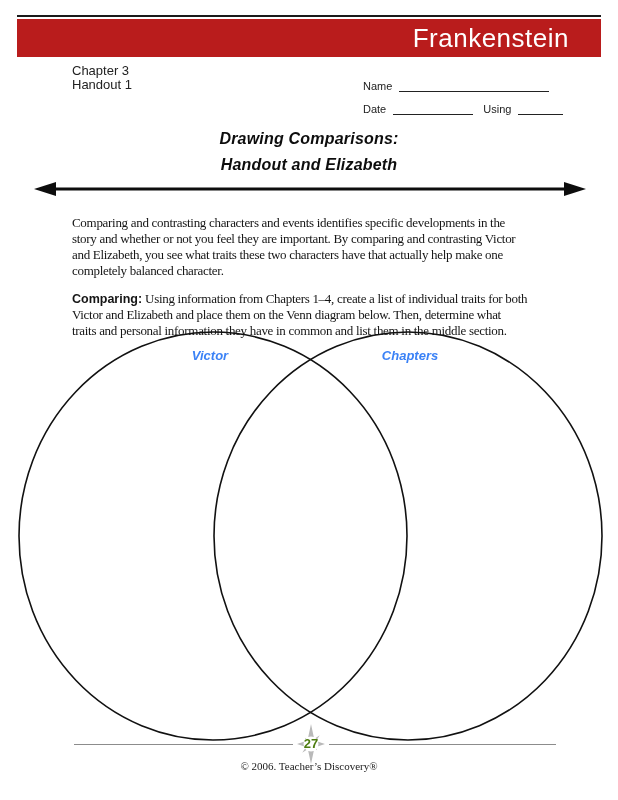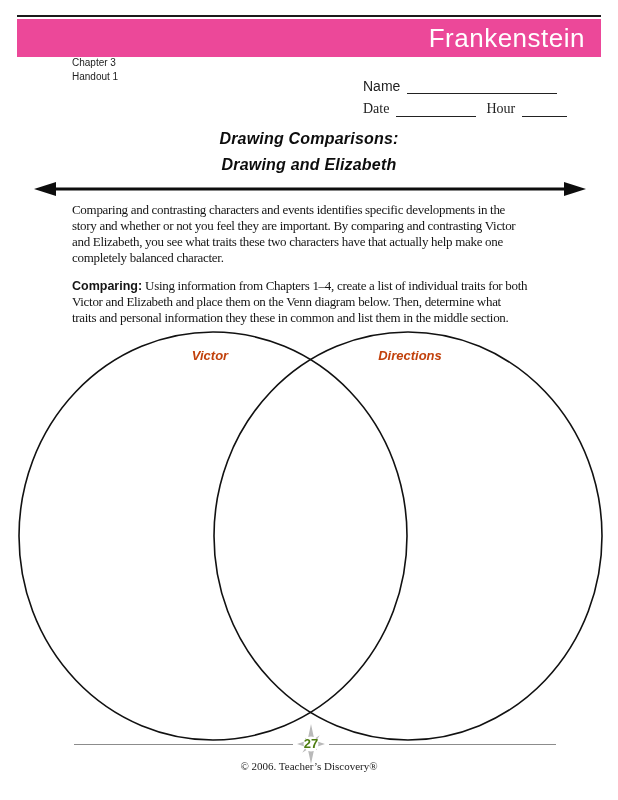--- a/index.html
+++ b/index.html
@@ -8,57 +8,58 @@
     width:618px;height:800px;
     background:#ffffff;
     overflow:hidden;
     font-family:"Liberation Sans",sans-serif;
     color:#111;
   }
   
   .top-rule{position:absolute;left:17px;top:15px;width:584px;height:2px;background:#1a1a1a;}
   .banner{
     position:absolute;left:17px;top:19px;width:584px;height:38px;
-    background:#ec4899;display:flex;align-items:center;justify-content:flex-end;
-    padding-right:16px;box-sizing:border-box;
+    background:#b91c1c;display:flex;align-items:center;justify-content:flex-end;
+    padding-right:32px;box-sizing:border-box;
   }
   .banner-title{color:#fff;font-size:26px;font-weight:400;letter-spacing:.5px;}
-  .chapter-block{position:absolute;left:72px;top:56px;font-size:10px;line-height:14px;color:#222;}
+  .chapter-block{position:absolute;left:72px;top:64px;font-size:13px;line-height:14px;color:#222;}
   
-  .field-row{position:absolute;display:flex;align-items:flex-end;font-size:14px;color:#222;}
+  .field-row{position:absolute;display:flex;align-items:flex-end;font-size:11px;color:#222;}
   .row-name{left:363px;top:78px;}
-  .row-date{left:363px;top:101px;font-family:Liberation Serif, serif;}
+  .row-date{left:363px;top:101px;}
   .fill-line{border-bottom:1.2px solid #222;height:13px;display:inline-block;}
   .lbl{margin-right:7px;}
   .name-line{width:150px;}
   .date-line{width:80px;}
   .hour-lbl{margin-left:10px;}
   .hour-line{width:45px;}
   
   .ws-title{
     position:absolute;left:0;top:126px;width:618px;text-align:center;
     font-size:16px;line-height:26px;font-weight:bold;font-style:italic;
     color:#0d0d0d;letter-spacing:.2px;
   }
   .arrow-svg{position:absolute;left:0;top:179px;}
   
   .body-text{
     position:absolute;left:72px;
     font-family:"Liberation Serif",serif;
     font-size:13px;line-height:16px;letter-spacing:-0.3px;color:#151515;
     white-space:nowrap;
+    margin-top:13px;
   }
   .intro{top:202px;}
   .directions{top:278px;}
   .dir-label{font-family:"Liberation Sans",sans-serif;font-weight:bold;font-size:12.5px;letter-spacing:0;}
   
   .venn-svg{position:absolute;left:0;top:325px;}
   .venn-label{
     position:absolute;transform:translateX(-50%);
-    font-size:13px;font-weight:bold;font-style:italic;color:#c2410c;
+    font-size:13px;font-weight:bold;font-style:italic;color:#3b82f6;
   }
   .venn-label-left{left:210px;top:348px;}
   .venn-label-right{left:410px;top:348px;}
   
   .footer-rule{position:absolute;top:744px;height:1px;background:#8c8c8c;}
   .footer-rule-left{left:74px;width:219px;}
   .footer-rule-right{left:329px;width:227px;}
   .ornament{position:absolute;left:291px;top:723px;width:40px;height:42px;}
   .page-number{
     position:absolute;left:291px;top:736px;width:40px;text-align:center;
@@ -84,54 +85,54 @@
     <div>Handout 1</div>
   </div>
 
   <div class="field-row row-name">
     <span class="lbl">Name</span>
     <span class="fill-line name-line"></span>
   </div>
   <div class="field-row row-date">
     <span class="lbl">Date</span>
     <span class="fill-line date-line"></span>
-    <span class="lbl hour-lbl">Hour</span>
+    <span class="lbl hour-lbl">Using</span>
     <span class="fill-line hour-line"></span>
   </div>
 
   <div class="ws-title">
     <div>Drawing Comparisons:</div>
-    <div>Drawing and Elizabeth</div>
+    <div>Handout and Elizabeth</div>
   </div>
 
   <svg class="arrow-svg" width="618" height="20">
     <line x1="50" y1="10" x2="570" y2="10" stroke="#0d0d0d" stroke-width="3"></line>
     <polygon points="34,10 56,3 56,17" fill="#0d0d0d"></polygon>
     <polygon points="586,10 564,3 564,17" fill="#0d0d0d"></polygon>
   </svg>
 
   <div class="body-text intro">
     <div>Comparing and contrasting characters and events identifies specific developments in the</div>
     <div>story and whether or not you feel they are important. By comparing and contrasting Victor</div>
     <div>and Elizabeth, you see what traits these two characters have that actually help make one</div>
     <div>completely balanced character.</div>
   </div>
 
   <div class="body-text directions">
     <div><span class="dir-label">Comparing:</span><span> Using information from Chapters 1–4, create a list of individual traits for both</span></div>
     <div>Victor and Elizabeth and place them on the Venn diagram below. Then, determine what</div>
-    <div>traits and personal information they these in common and list them in the middle section.</div>
+    <div>traits and personal information they have in common and list them in the middle section.</div>
   </div>
 
   <svg class="venn-svg" width="618" height="424">
     <ellipse cx="213" cy="211" rx="194" ry="204" fill="none" stroke="#111" stroke-width="1.6"></ellipse>
     <ellipse cx="408" cy="211" rx="194" ry="204" fill="none" stroke="#111" stroke-width="1.6"></ellipse>
   </svg>
   <div class="venn-label venn-label-left">Victor</div>
-  <div class="venn-label venn-label-right">Directions</div>
+  <div class="venn-label venn-label-right">Chapters</div>
 
   <div class="footer-rule footer-rule-left"></div>
   <div class="footer-rule footer-rule-right"></div>
 
   <svg class="ornament" viewBox="-20 -21 40 42">
     <g fill="#b9b9b9">
       <g transform="rotate(45) scale(0.62)">
         <polygon points="0,-20 3.5,-3.5 14,0 3.5,3.5 0,20 -3.5,3.5 -14,0 -3.5,-3.5"></polygon>
       </g>
       <polygon points="0,-20 3.5,-3.5 14,0 3.5,3.5 0,20 -3.5,3.5 -14,0 -3.5,-3.5"></polygon>

